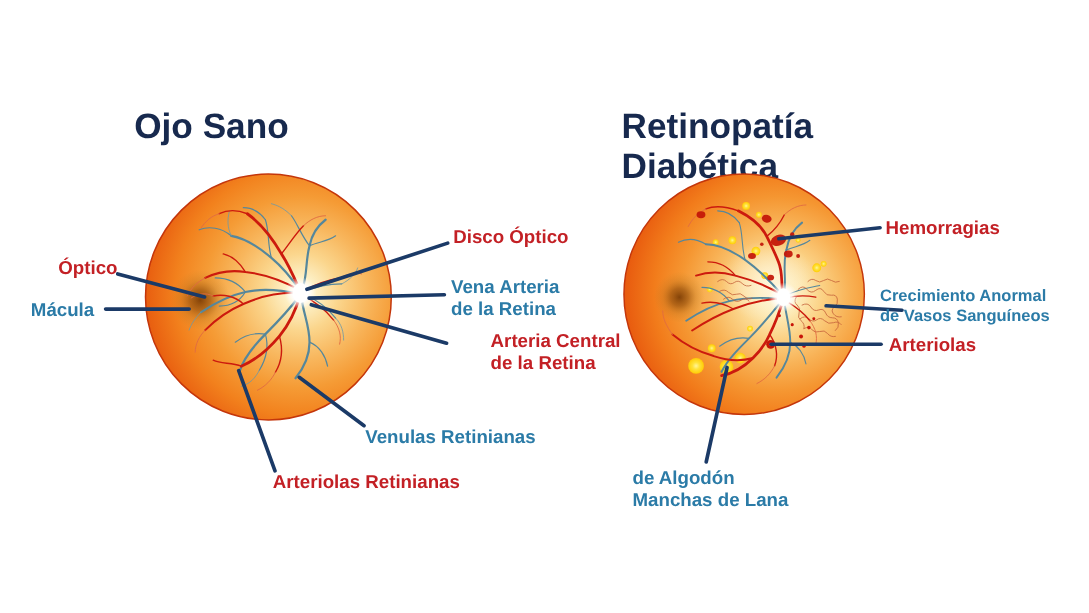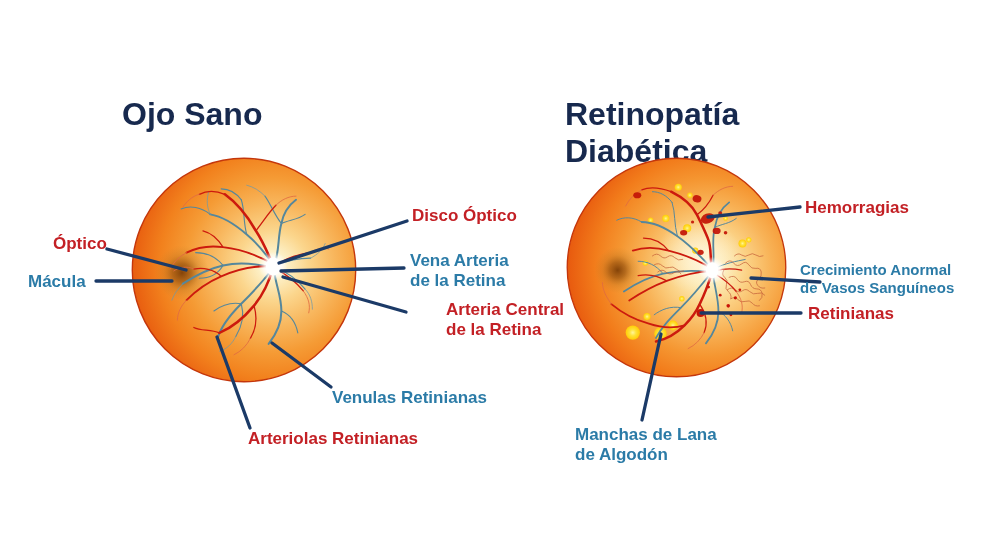--- a/index.html
+++ b/index.html
@@ -298,19 +298,19 @@
     <div>de la Retina</div>
   </div>
   <div class="lbl red" style="left:248px;top:429px;">Arteriolas Retinianas</div>
   <div class="lbl teal" style="left:332px;top:388px;">Venulas Retinianas</div>
 
   <div class="lbl red" style="left:805px;top:198px;text-align:center;">Hemorragias</div>
   <div class="lbl teal small" style="left:800px;top:261px;">
     <div>Crecimiento Anormal</div>
     <div>de Vasos Sanguíneos</div>
   </div>
-  <div class="lbl red" style="left:808px;top:304px;">Retinianas</div>
+  <div class="lbl red" style="left:808px;top:304px;">Arteriolas</div>
   <div class="lbl teal" style="left:575px;top:425px;">
+    <div>de Algodón</div>
     <div>Manchas de Lana</div>
-    <div>de Algodón</div>
   </div>
 
 </div>
 
 </body></html>

